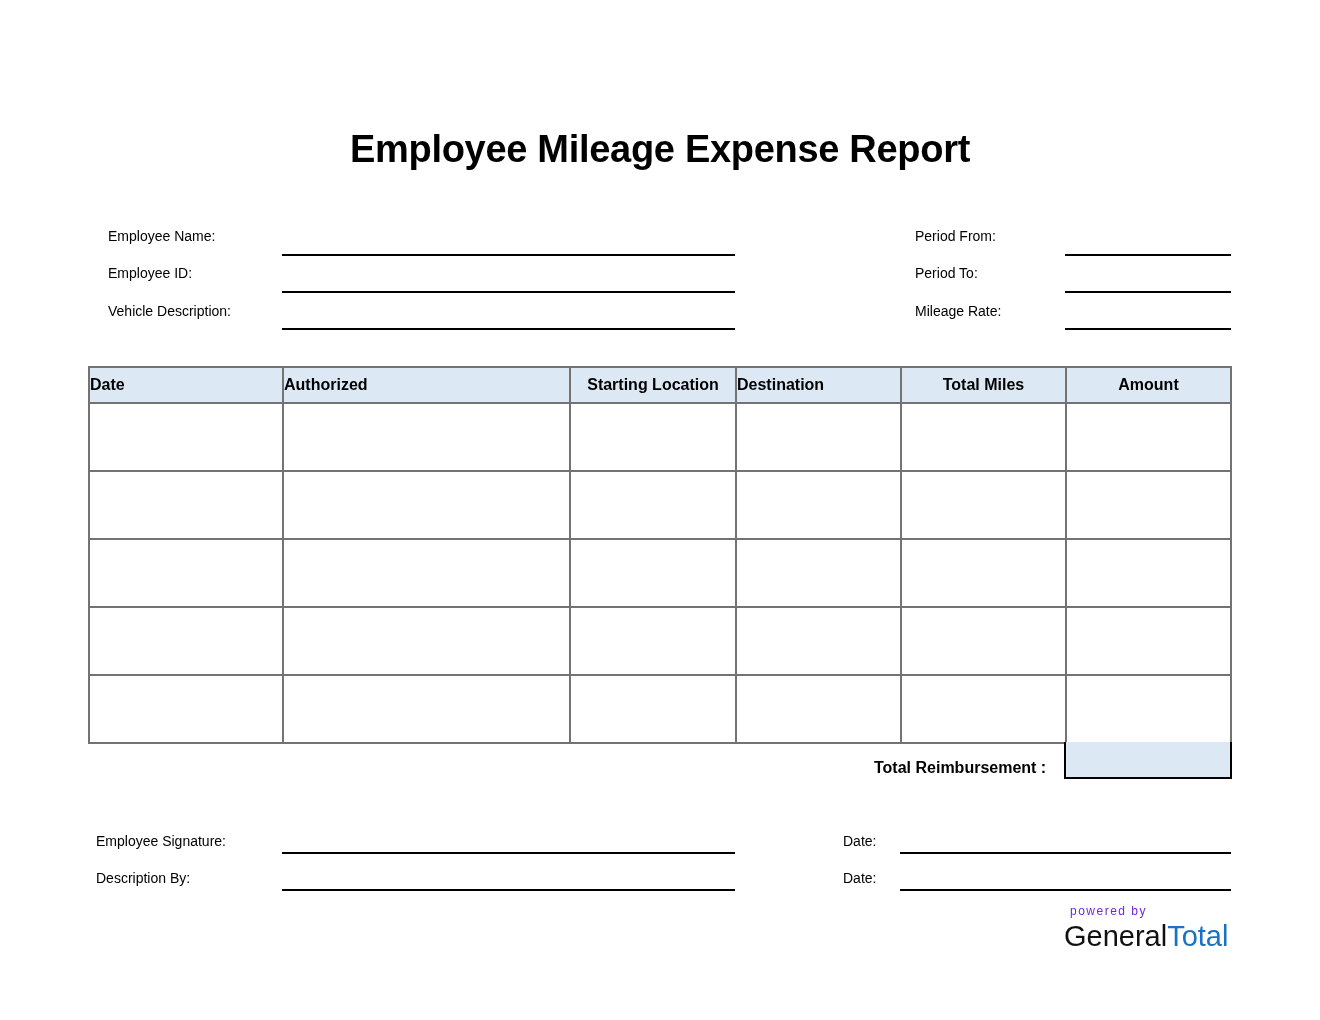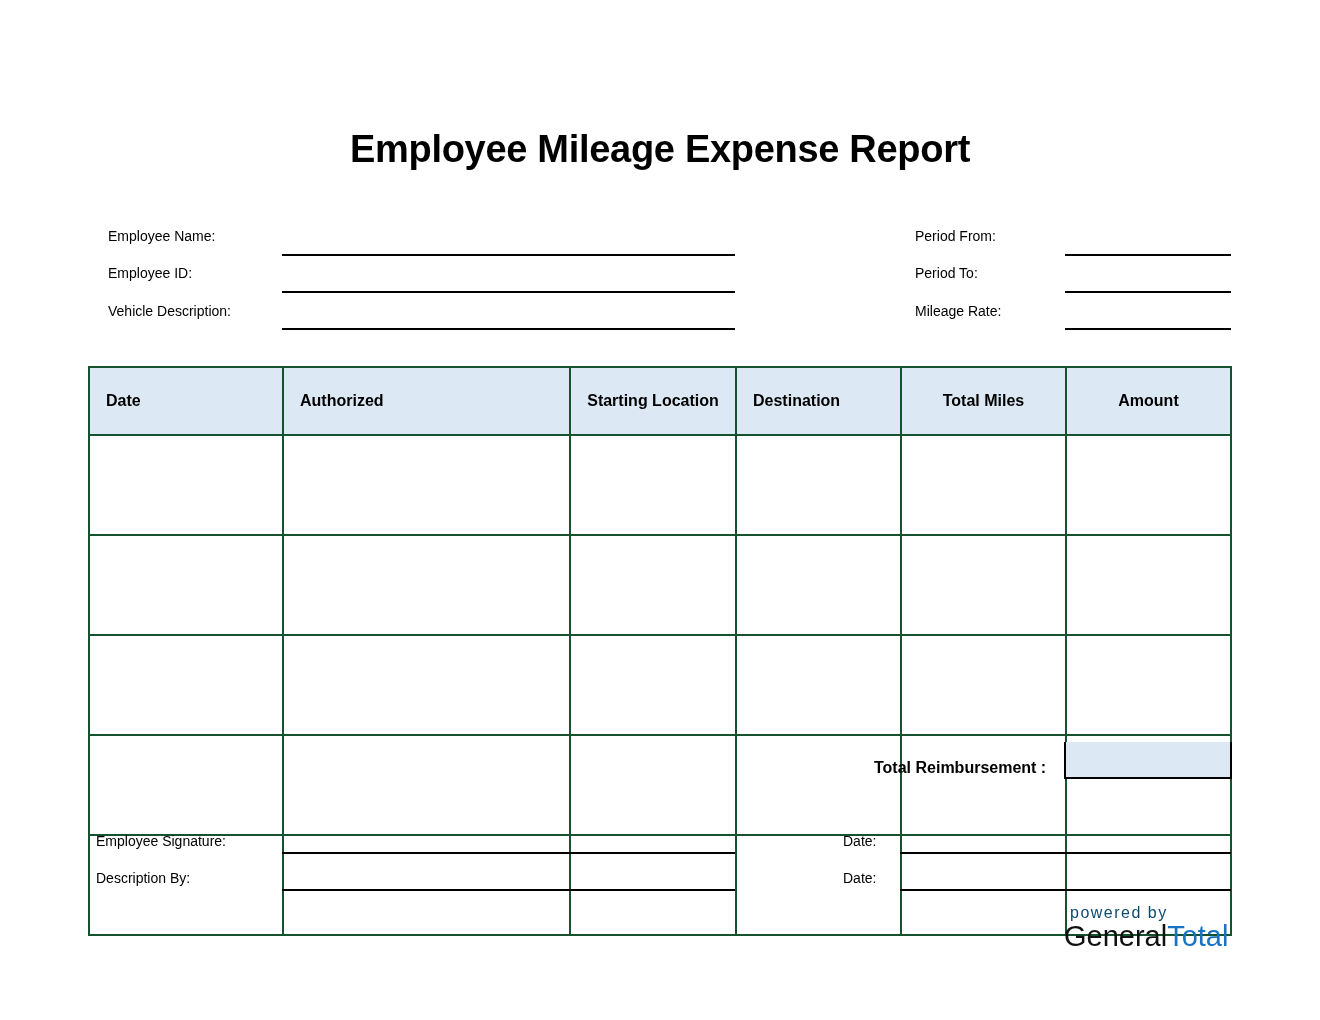--- a/index.html
+++ b/index.html
@@ -2,28 +2,28 @@
 <html><head>
   <meta charset="utf-8">
   <style>
     html, body { margin: 0; padding: 0; background: #ffffff; }
     body { width: 1320px; height: 1020px; position: relative; font-family: "Liberation Sans", sans-serif; color: #000; overflow: hidden; }
     .abs { position: absolute; }
     .title { left: 0; width: 1320px; top: 128px; text-align: center; font-size: 38px; font-weight: bold; font-family: "Liberation Sans", sans-serif; letter-spacing: -0.3px; }
     .lbl { font-size: 14px; white-space: nowrap; }
     .line { height: 2px; background: #000; }
     table.grid { position: absolute; left: 88px; top: 366px; border-collapse: collapse; table-layout: fixed; }
-    table.grid th, table.grid td { border: 2px solid #14532d; padding: 16px; }
+    table.grid th, table.grid td { border: 2px solid #737373; padding: 0; }
     table.grid th { background: #dce9f5; height: 34px; font-size: 16px; font-weight: bold; }
     table.grid td { height: 66px; }
     th.left { text-align: left; padding-left: 14px; }
     th.center { text-align: center; }
     .total-box { left: 1064px; top: 742px; width: 164px; height: 35px; background: #dce9f5; border: 2px solid #000; border-top: none; }
     .total-lbl { font-size: 16px; font-weight: bold; }
-    .powered { font-size: 16px; color: #0c4a6e; letter-spacing: 1.5px; }
+    .powered { font-size: 12px; color: #6d28d9; letter-spacing: 1.5px; }
     .brand { font-size: 29px; white-space: nowrap; }
     .brand .g { color: #111; }
     .brand .b { color: #1a73c2; }
   </style>
 </head>
 <body>
 
 <div class="abs title">Employee Mileage Expense Report</div>
 
 <div class="abs lbl" style="left:108px; top:228px;">Employee Name:</div>

